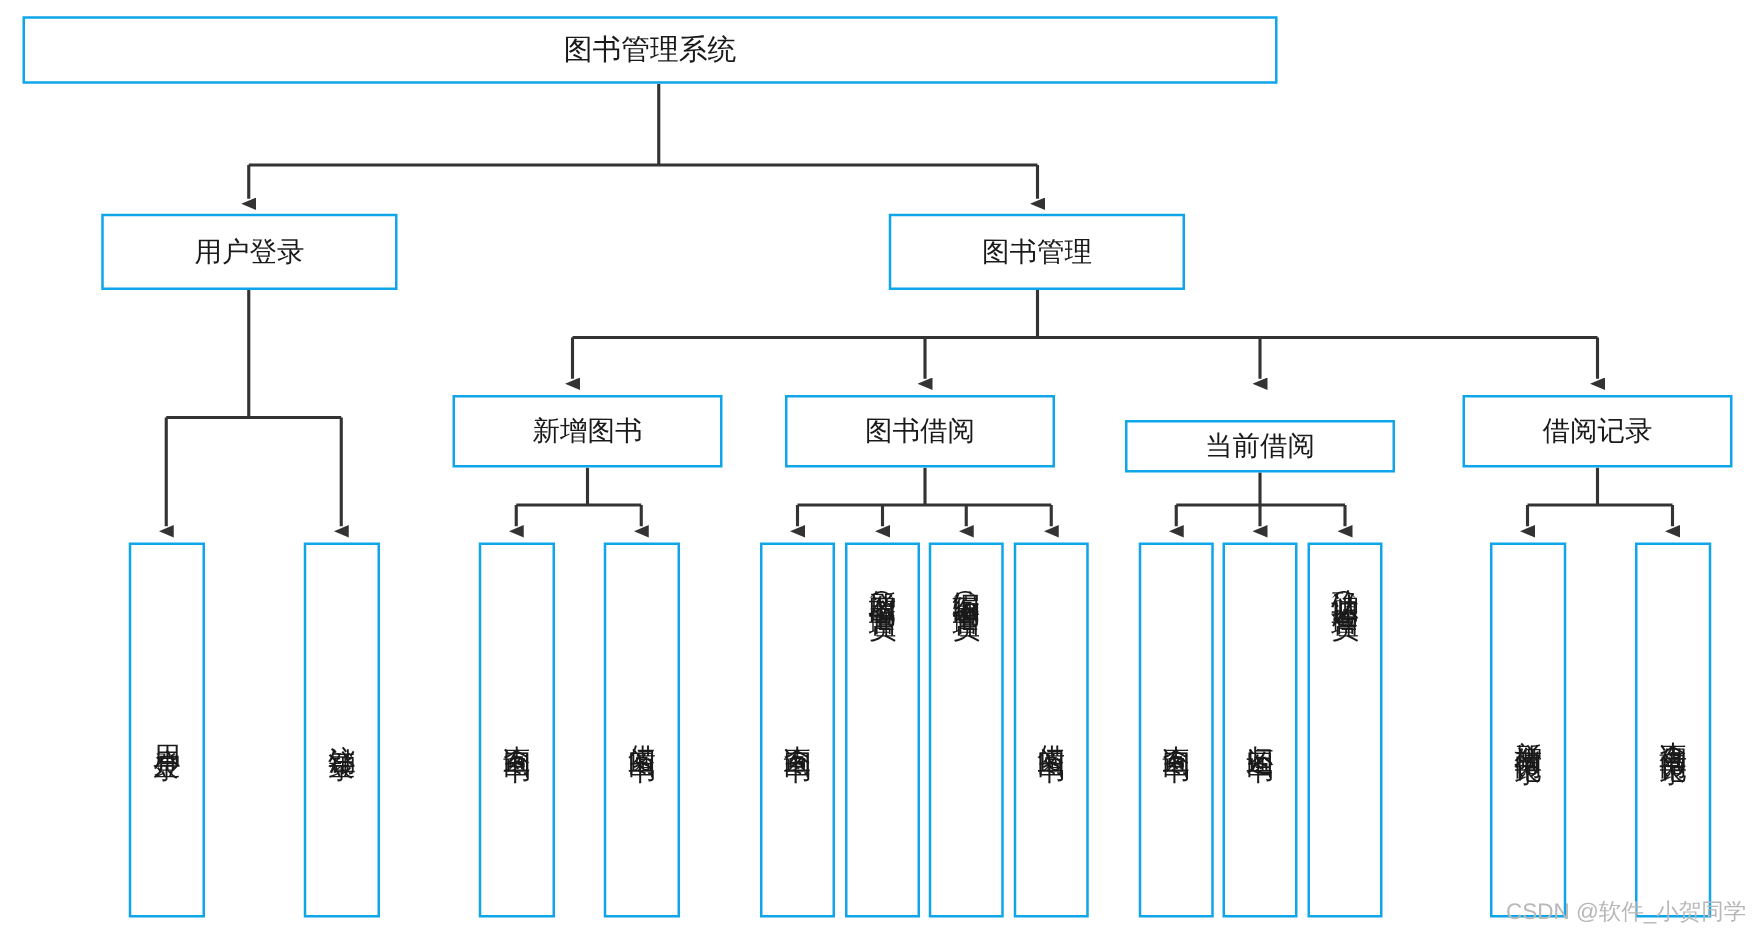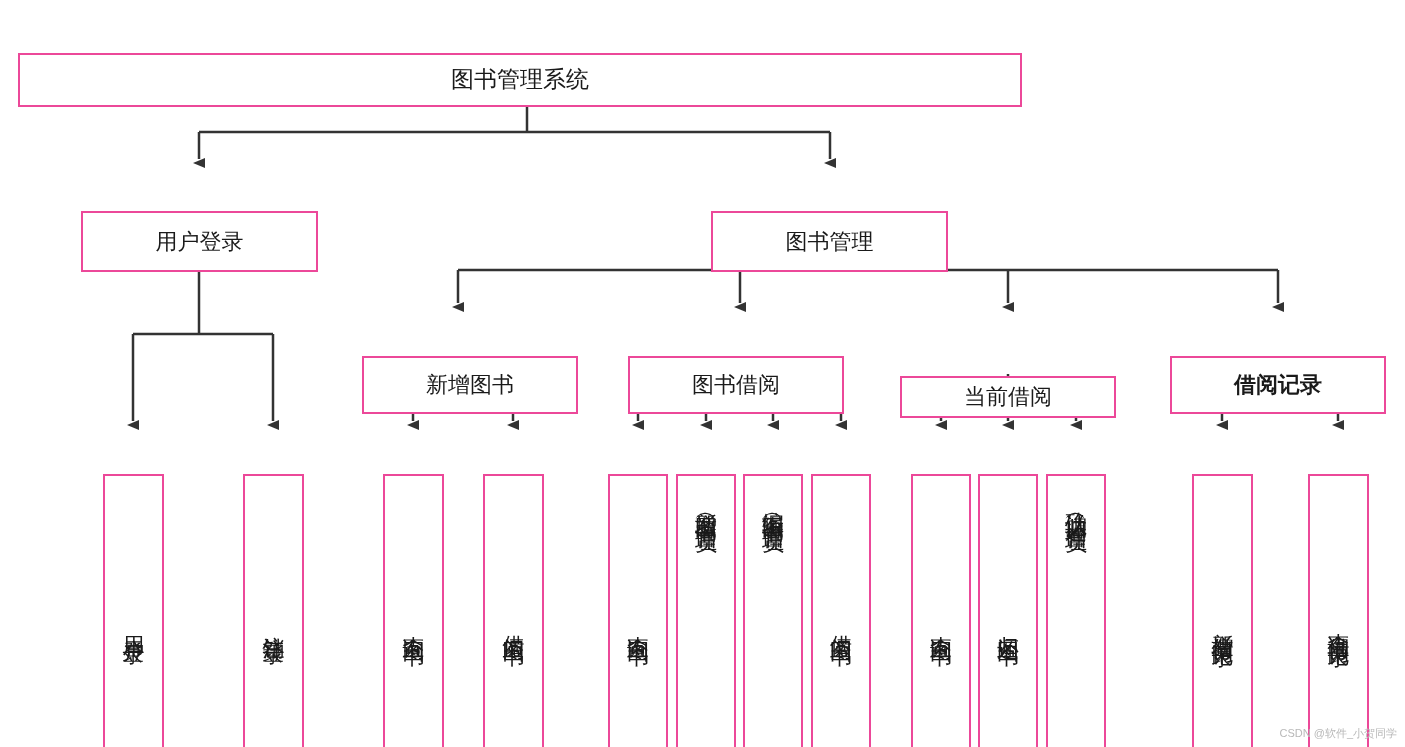--- a/index.html
+++ b/index.html
@@ -13,26 +13,25 @@
   #canvas {
     position: relative;
     width: 1405px;
     height: 747px;
     background: #ffffff;
     overflow: hidden;
   }
   .node {
     position: absolute;
     box-sizing: border-box;
-    border: 2px solid #ec4899;
+    border: 2px solid #0ea5e9;
     background: #ffffff;
     display: flex;
     align-items: center;
     justify-content: center;
-    margin-top: 40px;
   }
   .node .label {
     color: #1a1a1a;
     line-height: 1.18;
     text-align: center;
     white-space: nowrap;
   }
   
   .node.h .label {
     font-size: 22px;
@@ -62,21 +61,21 @@
     left: 0;
     top: 0;
     width: 1405px;
     height: 747px;
     pointer-events: none;
   }
   .watermark {
     position: absolute;
     right: 8px;
     bottom: 6px;
-    font-size: 11px;
+    font-size: 18px;
     color: #b8b8b8;
     white-space: nowrap;
   }
 </style>
 </head>
 <body>
 
 <div id="canvas">
 
   <svg class="edges" viewBox="0 0 1405 747">
@@ -142,21 +141,21 @@
 
   <div class="node h" style="left:362px; top:316px; width:216px; height:58px;">
     <span class="label">新增图书</span>
   </div>
   <div class="node h" style="left:628px; top:316px; width:216px; height:58px;">
     <span class="label">图书借阅</span>
   </div>
   <div class="node h" style="left:900px; top:336px; width:216px; height:42px;">
     <span class="label">当前借阅</span>
   </div>
-  <div class="node h" style="left:1170px; top:316px; width:216px; height:58px;font-weight:bold;">
+  <div class="node h" style="left:1170px; top:316px; width:216px; height:58px;">
     <span class="label">借阅记录</span>
   </div>
 
   <div class="node v mid" style="left:103px; top:434px; width:61px; height:300px;">
     <span class="label">用户登录</span>
   </div>
   <div class="node v mid" style="left:243px; top:434px; width:61px; height:300px;">
     <span class="label">注销登录</span>
   </div>
 

